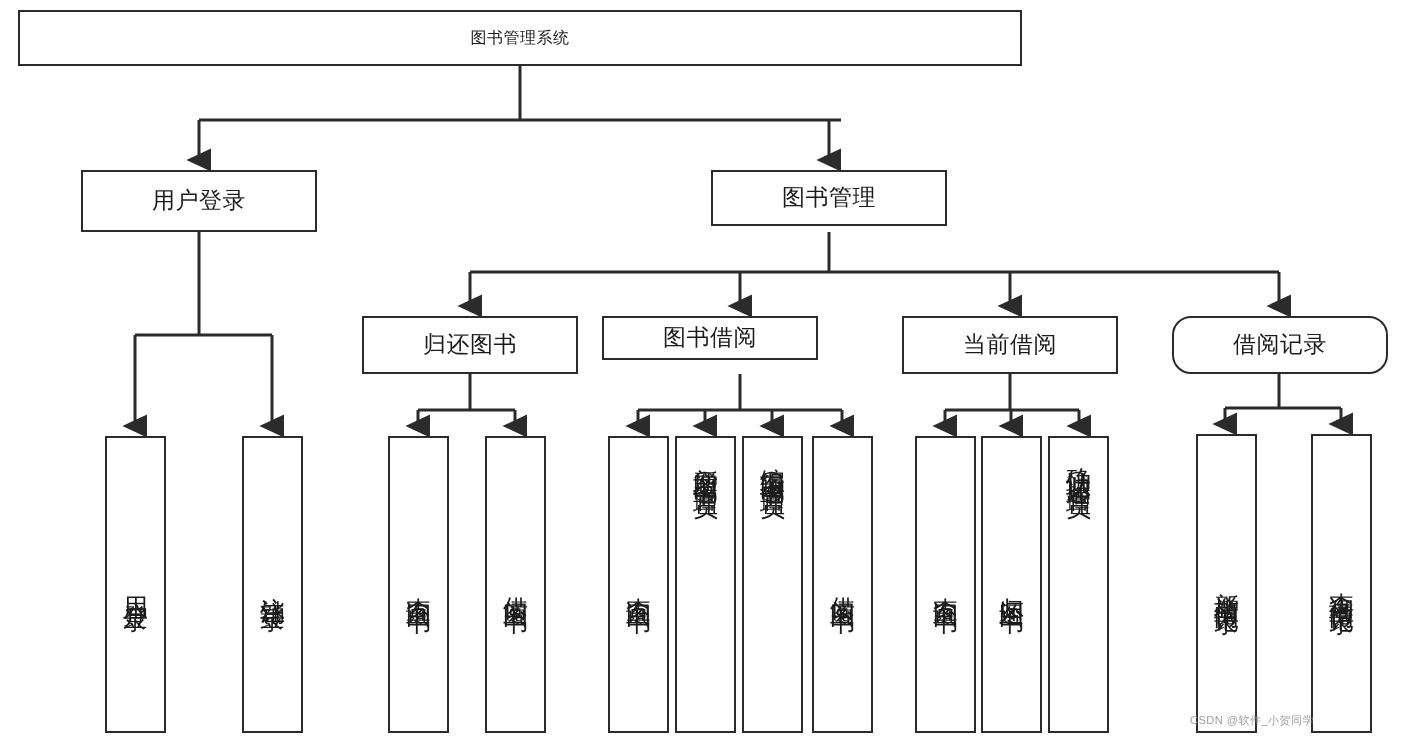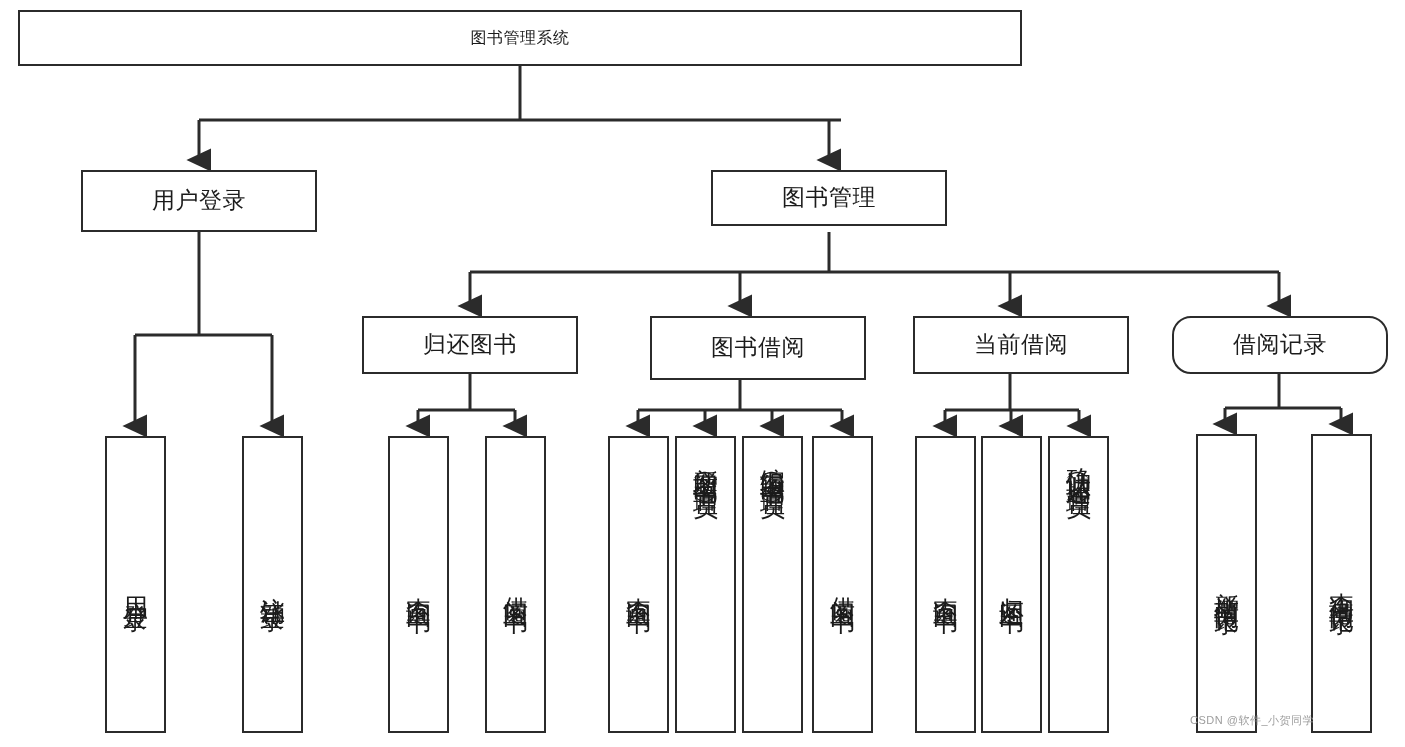--- a/index.html
+++ b/index.html
@@ -139,24 +139,24 @@
   <div class="node h" style="left:81px; top:170px; width:236px; height:62px;">
     <span class="label">用户登录</span>
   </div>
   <div class="node h" style="left:711px; top:170px; width:236px; height:56px;">
     <span class="label">图书管理</span>
   </div>
 
   <div class="node h" style="left:362px; top:316px; width:216px; height:58px;">
     <span class="label">归还图书</span>
   </div>
-  <div class="node h" style="left:650px; top:316px; width:216px; height:64px;">
+  <div class="node h" style="left:602px; top:316px; width:216px; height:44px;">
     <span class="label">图书借阅</span>
   </div>
-  <div class="node h" style="left:902px; top:316px; width:216px; height:58px;margin-left:11px;">
+  <div class="node h" style="left:902px; top:316px; width:216px; height:58px;">
     <span class="label">当前借阅</span>
   </div>
   <div class="node h" style="left:1172px; top:316px; width:216px; height:58px;border-radius:19px;">
     <span class="label">借阅记录</span>
   </div>
 
   <div class="node v center" style="left:105px; top:436px; width:61px; height:297px;">
     <span class="label">用户登录</span>
   </div>
   <div class="node v center" style="left:242px; top:436px; width:61px; height:297px;">

